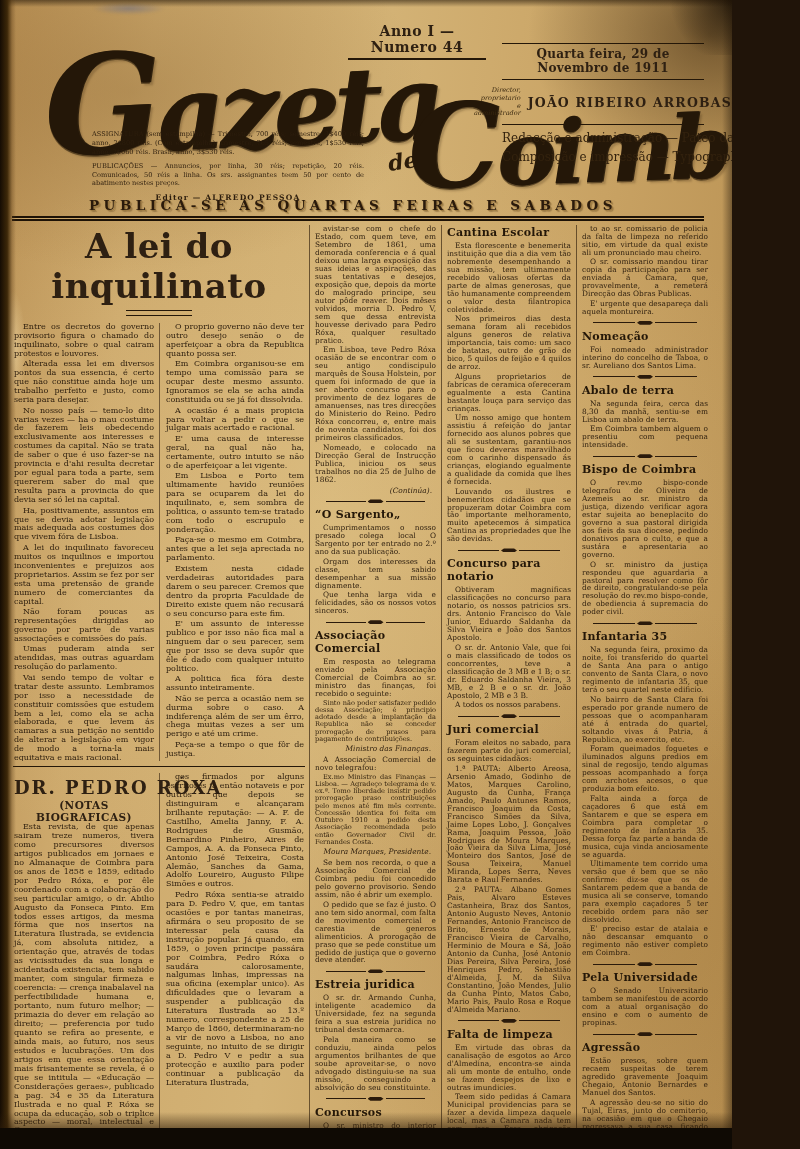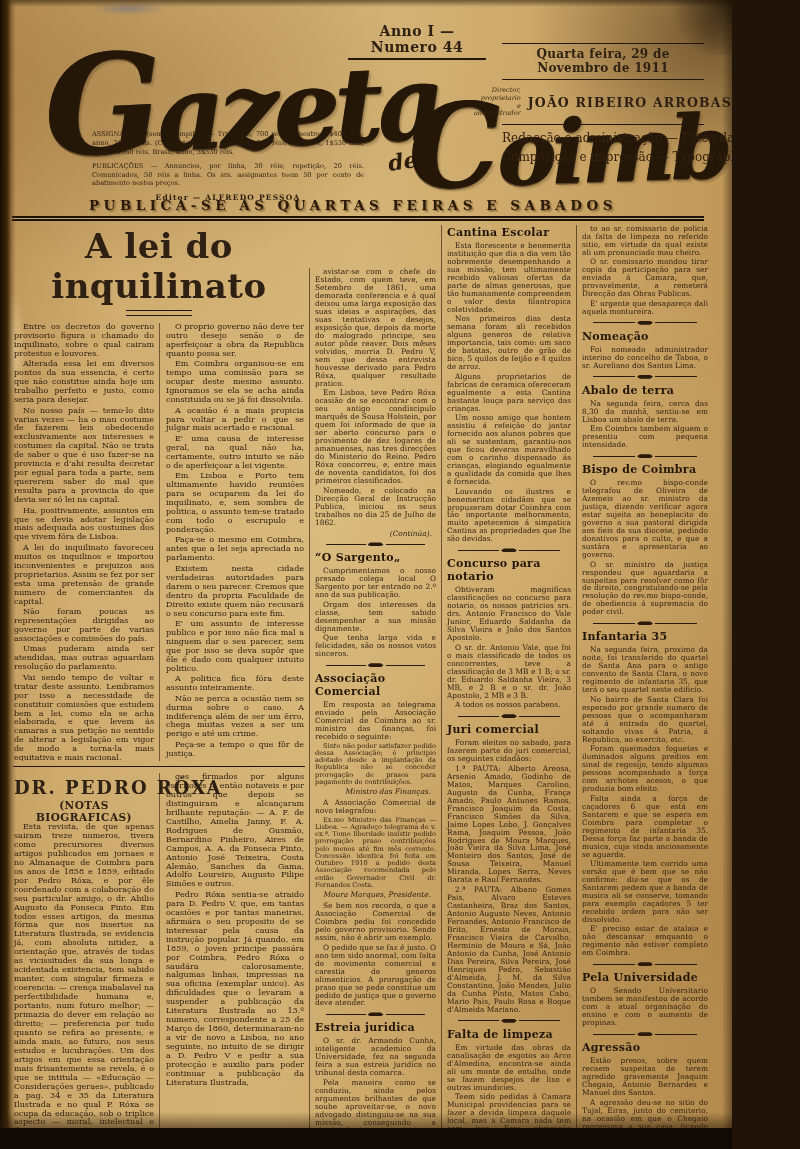--- a/index.html
+++ b/index.html
@@ -59,21 +59,21 @@
     text-shadow:1px 1px 0 #9a7840,2px 2px 1px rgba(80,55,20,.35);}
   .thick-rule{position:absolute;left:12px;top:216px;width:692px;height:5px;z-index:6;
     background:linear-gradient(180deg,#1d1206 0 2px,#caa66a 2px 3px,#1d1206 3px 5px);}
 
   
   .columns{position:absolute;left:13px;top:225px;width:700px;height:904px;display:flex;
     overflow:hidden;z-index:6;}
   .col{box-sizing:border-box;overflow:hidden;}
   .col-1{width:296px;padding-right:4px;}
   .col-n{border-left:1px solid rgba(48,30,11,.65);padding:0 5px;}
-  .col-2{width:132px;margin-top:43px;}.col-3{width:135px;}.col-4{width:137px;}
+  .col-2{width:132px;}.col-3{width:135px;}.col-4{width:137px;}
 
   .lead-title{font-size:34px;font-weight:bold;text-align:center;letter-spacing:.5px;margin:1px 0 0;}
   .title-rule{width:66px;height:4px;margin:4px auto 7px;
     border-top:1px solid #241708;border-bottom:1px solid #241708;}
   .twocol{display:flex;}
   .subcol{width:50%;box-sizing:border-box;padding:0 5px 0 1px;}
   .subcol + .subcol{border-left:1px solid rgba(48,30,11,.6);padding:0 1px 0 6px;}
   .lead-cols{height:438px;overflow:hidden;}
   .divider-rule{border:0;border-top:1.5px solid #241708;margin:5px 0 6px;}
   .bio-cols{height:380px;overflow:hidden;}
@@ -270,21 +270,21 @@
         <div class="sec-heading">Abalo de terra</div>
         <p class="para">Na segunda feira, cerca das 8,30 da manhã, sentiu-se em Lisboa um abalo de terra.</p>
         <p class="para">Em Coimbra tambem alguem o presentiu com pequena intensidade.</p>
         <div class="orn">
           <span class="line"></span>
           <span class="diamond"></span>
           <span class="line"></span>
         </div>
         <div class="sec-heading">Bispo de Coimbra</div>
         <p class="para">O rev.mo bispo-conde telegrafou de Oliveira de Azemeis ao sr. ministro da justiça, dizendo verificar agora estar sujeita ao beneplacito do governo a sua pastoral dirigida aos fieis da sua diocese, pedindo donativos para o culto, e que a sustára e apresentaria ao governo.</p>
-        <p class="para">O sr. ministro da justiça respondeu que aguardaria a suspeitas para resolver como fôr de direito, congratulando-se pela resolução do rev.mo bispo-conde, de obediencia á supremacia do poder civil.</p>
+        <p class="para">O sr. ministro da justiça respondeu que aguardaria a pastoral para resolver como fôr de direito, congratulando-se pela resolução do rev.mo bispo-conde, de obediencia á supremacia do poder civil.</p>
         <div class="orn">
           <span class="line"></span>
           <span class="diamond"></span>
           <span class="line"></span>
         </div>
         <div class="sec-heading">Infantaria 35</div>
         <p class="para">Na segunda feira, proximo da noite, foi transferido do quartel de Santa Ana para o antigo convento de Santa Clara, o novo regimento de infantaria 35, que terá o seu quartel neste edificio.</p>
         <p class="para">No bairro de Santa Clara foi esperado por grande numero de pessoas que o acompanharam até á entrada do quartel, soltando vivas á Patria, á Republica, ao exercito, etc.</p>
         <p class="para">Foram queimados foguetes e iluminados alguns predios em sinal de regosijo, tendo algumas pessoas acompanhado a força com archotes acesos, o que produzia bom efeito.</p>
         <p class="para">Falta ainda a força de caçadores 6 que está em Santarem e que se espera em Coimbra para completar o regimento de infantaria 35. Dessa força faz parte a banda de musica, cuja vinda anciosamente se aguarda.</p>

